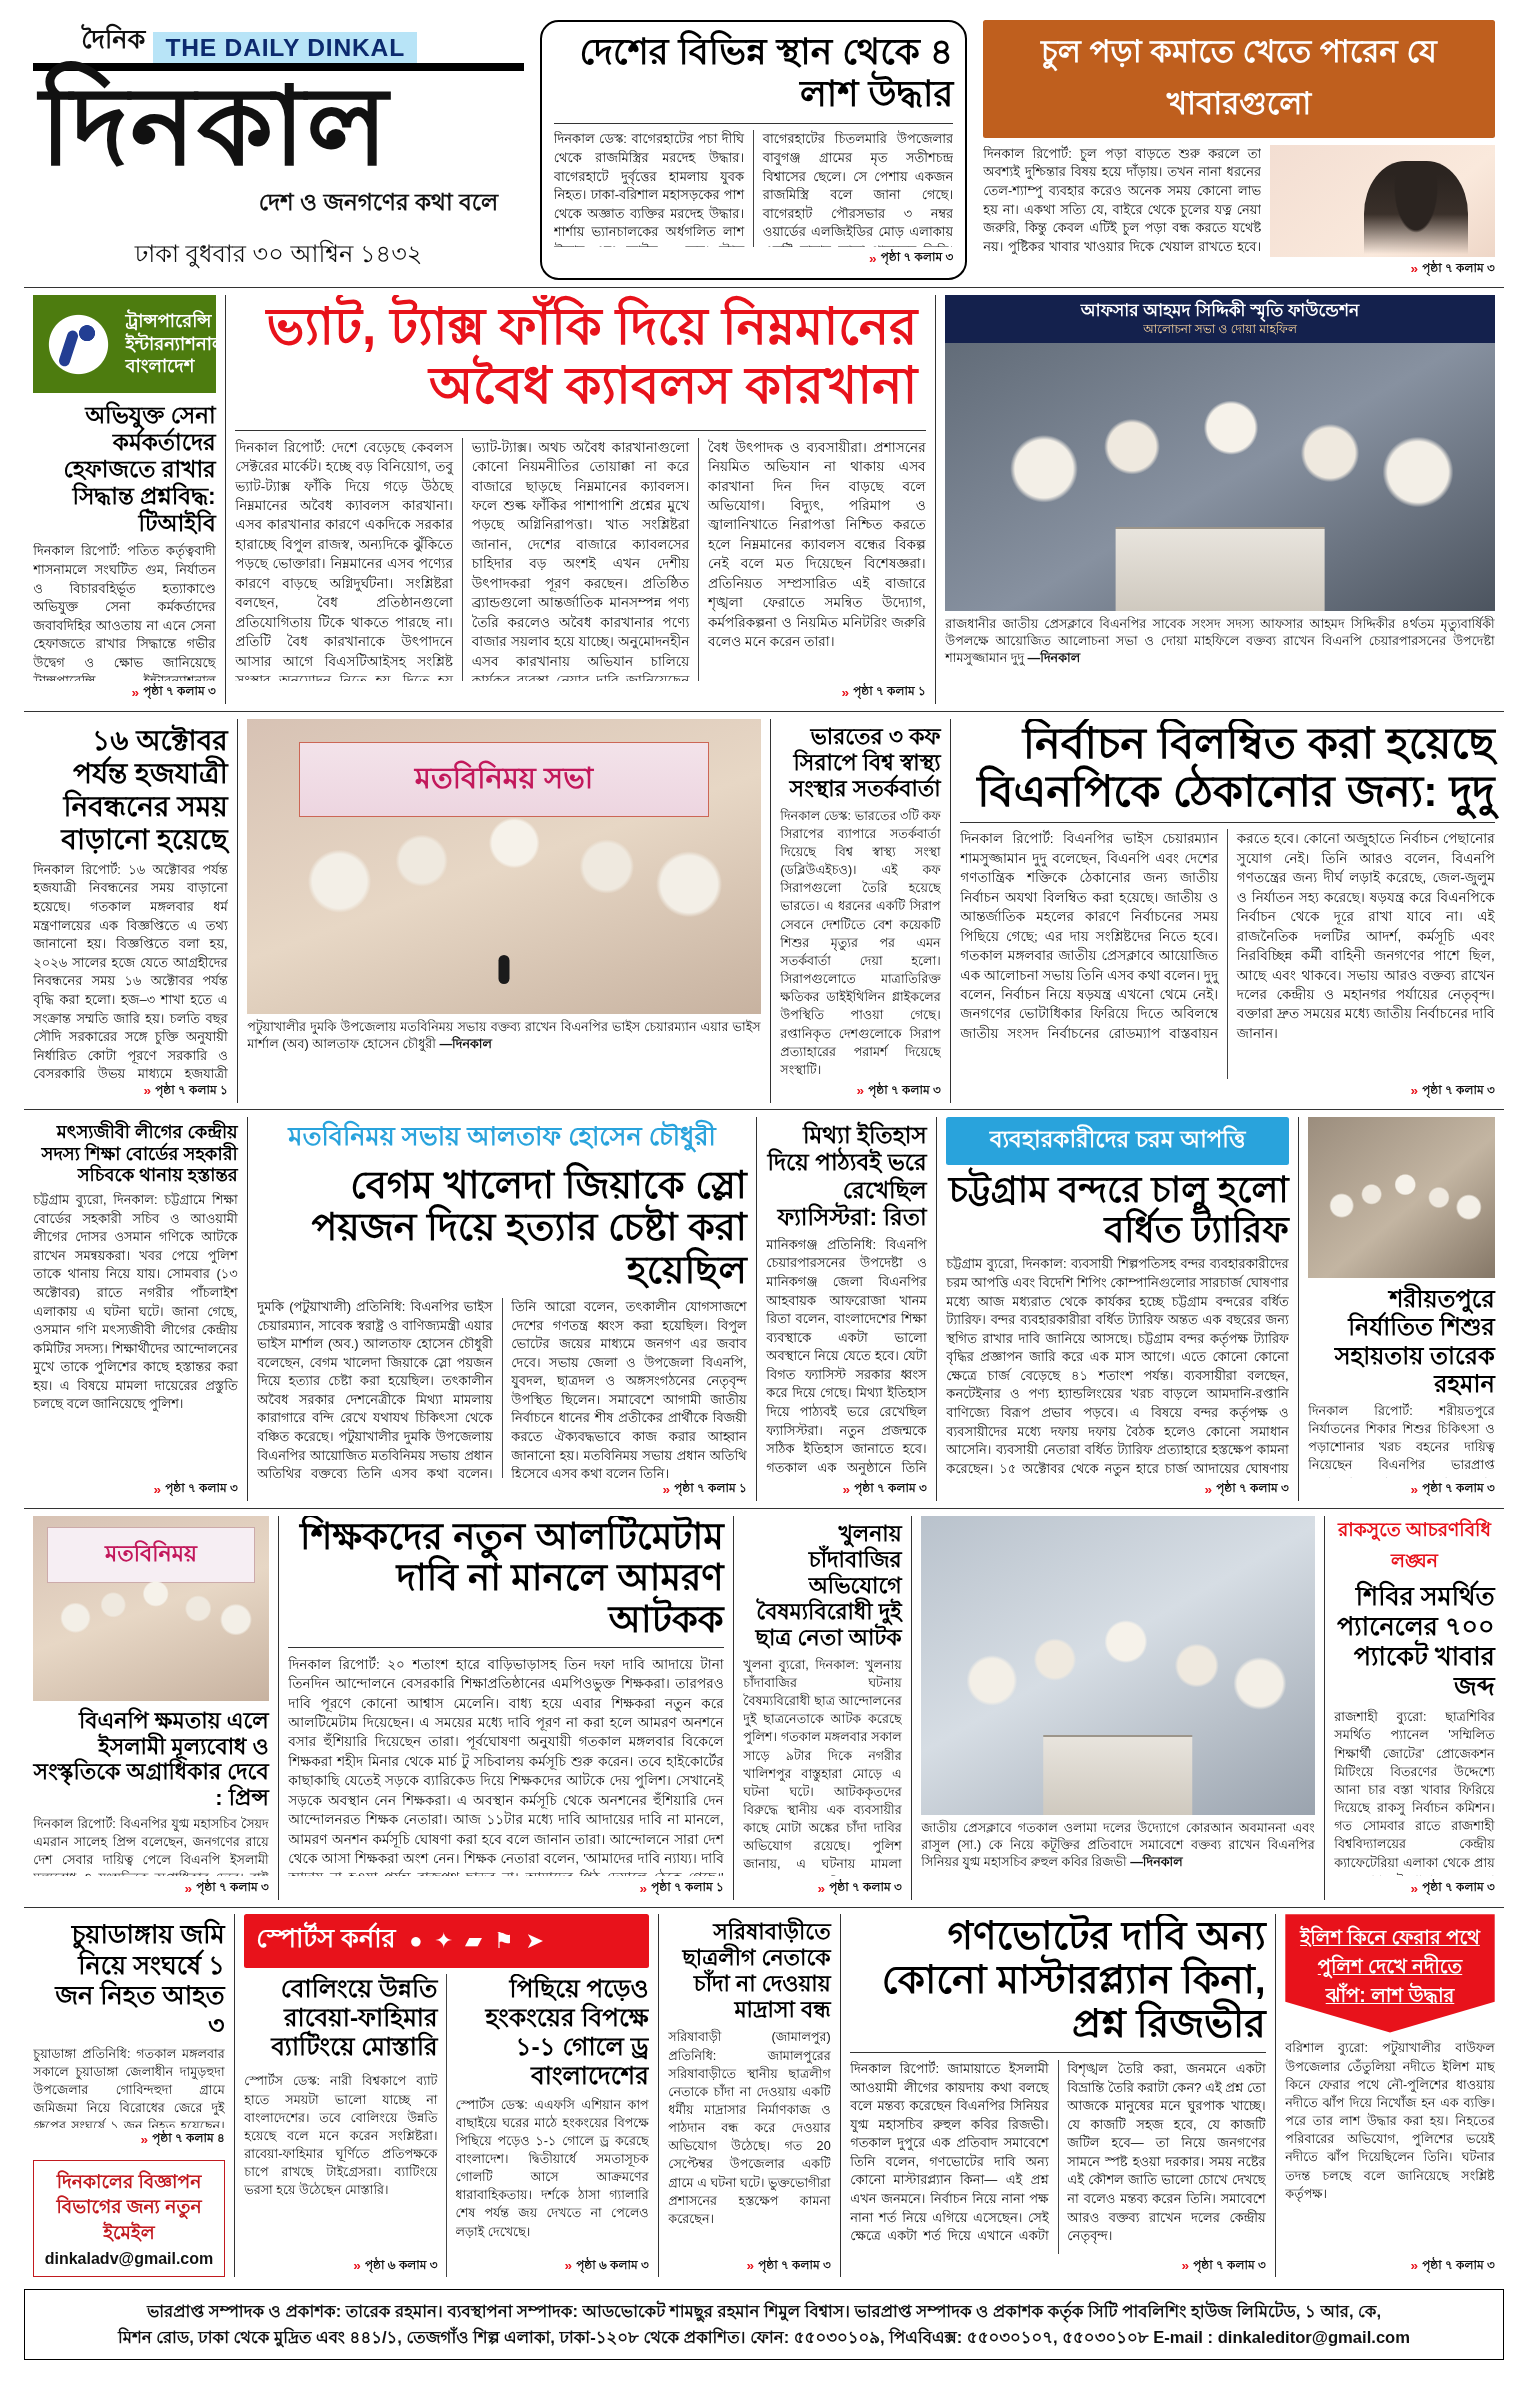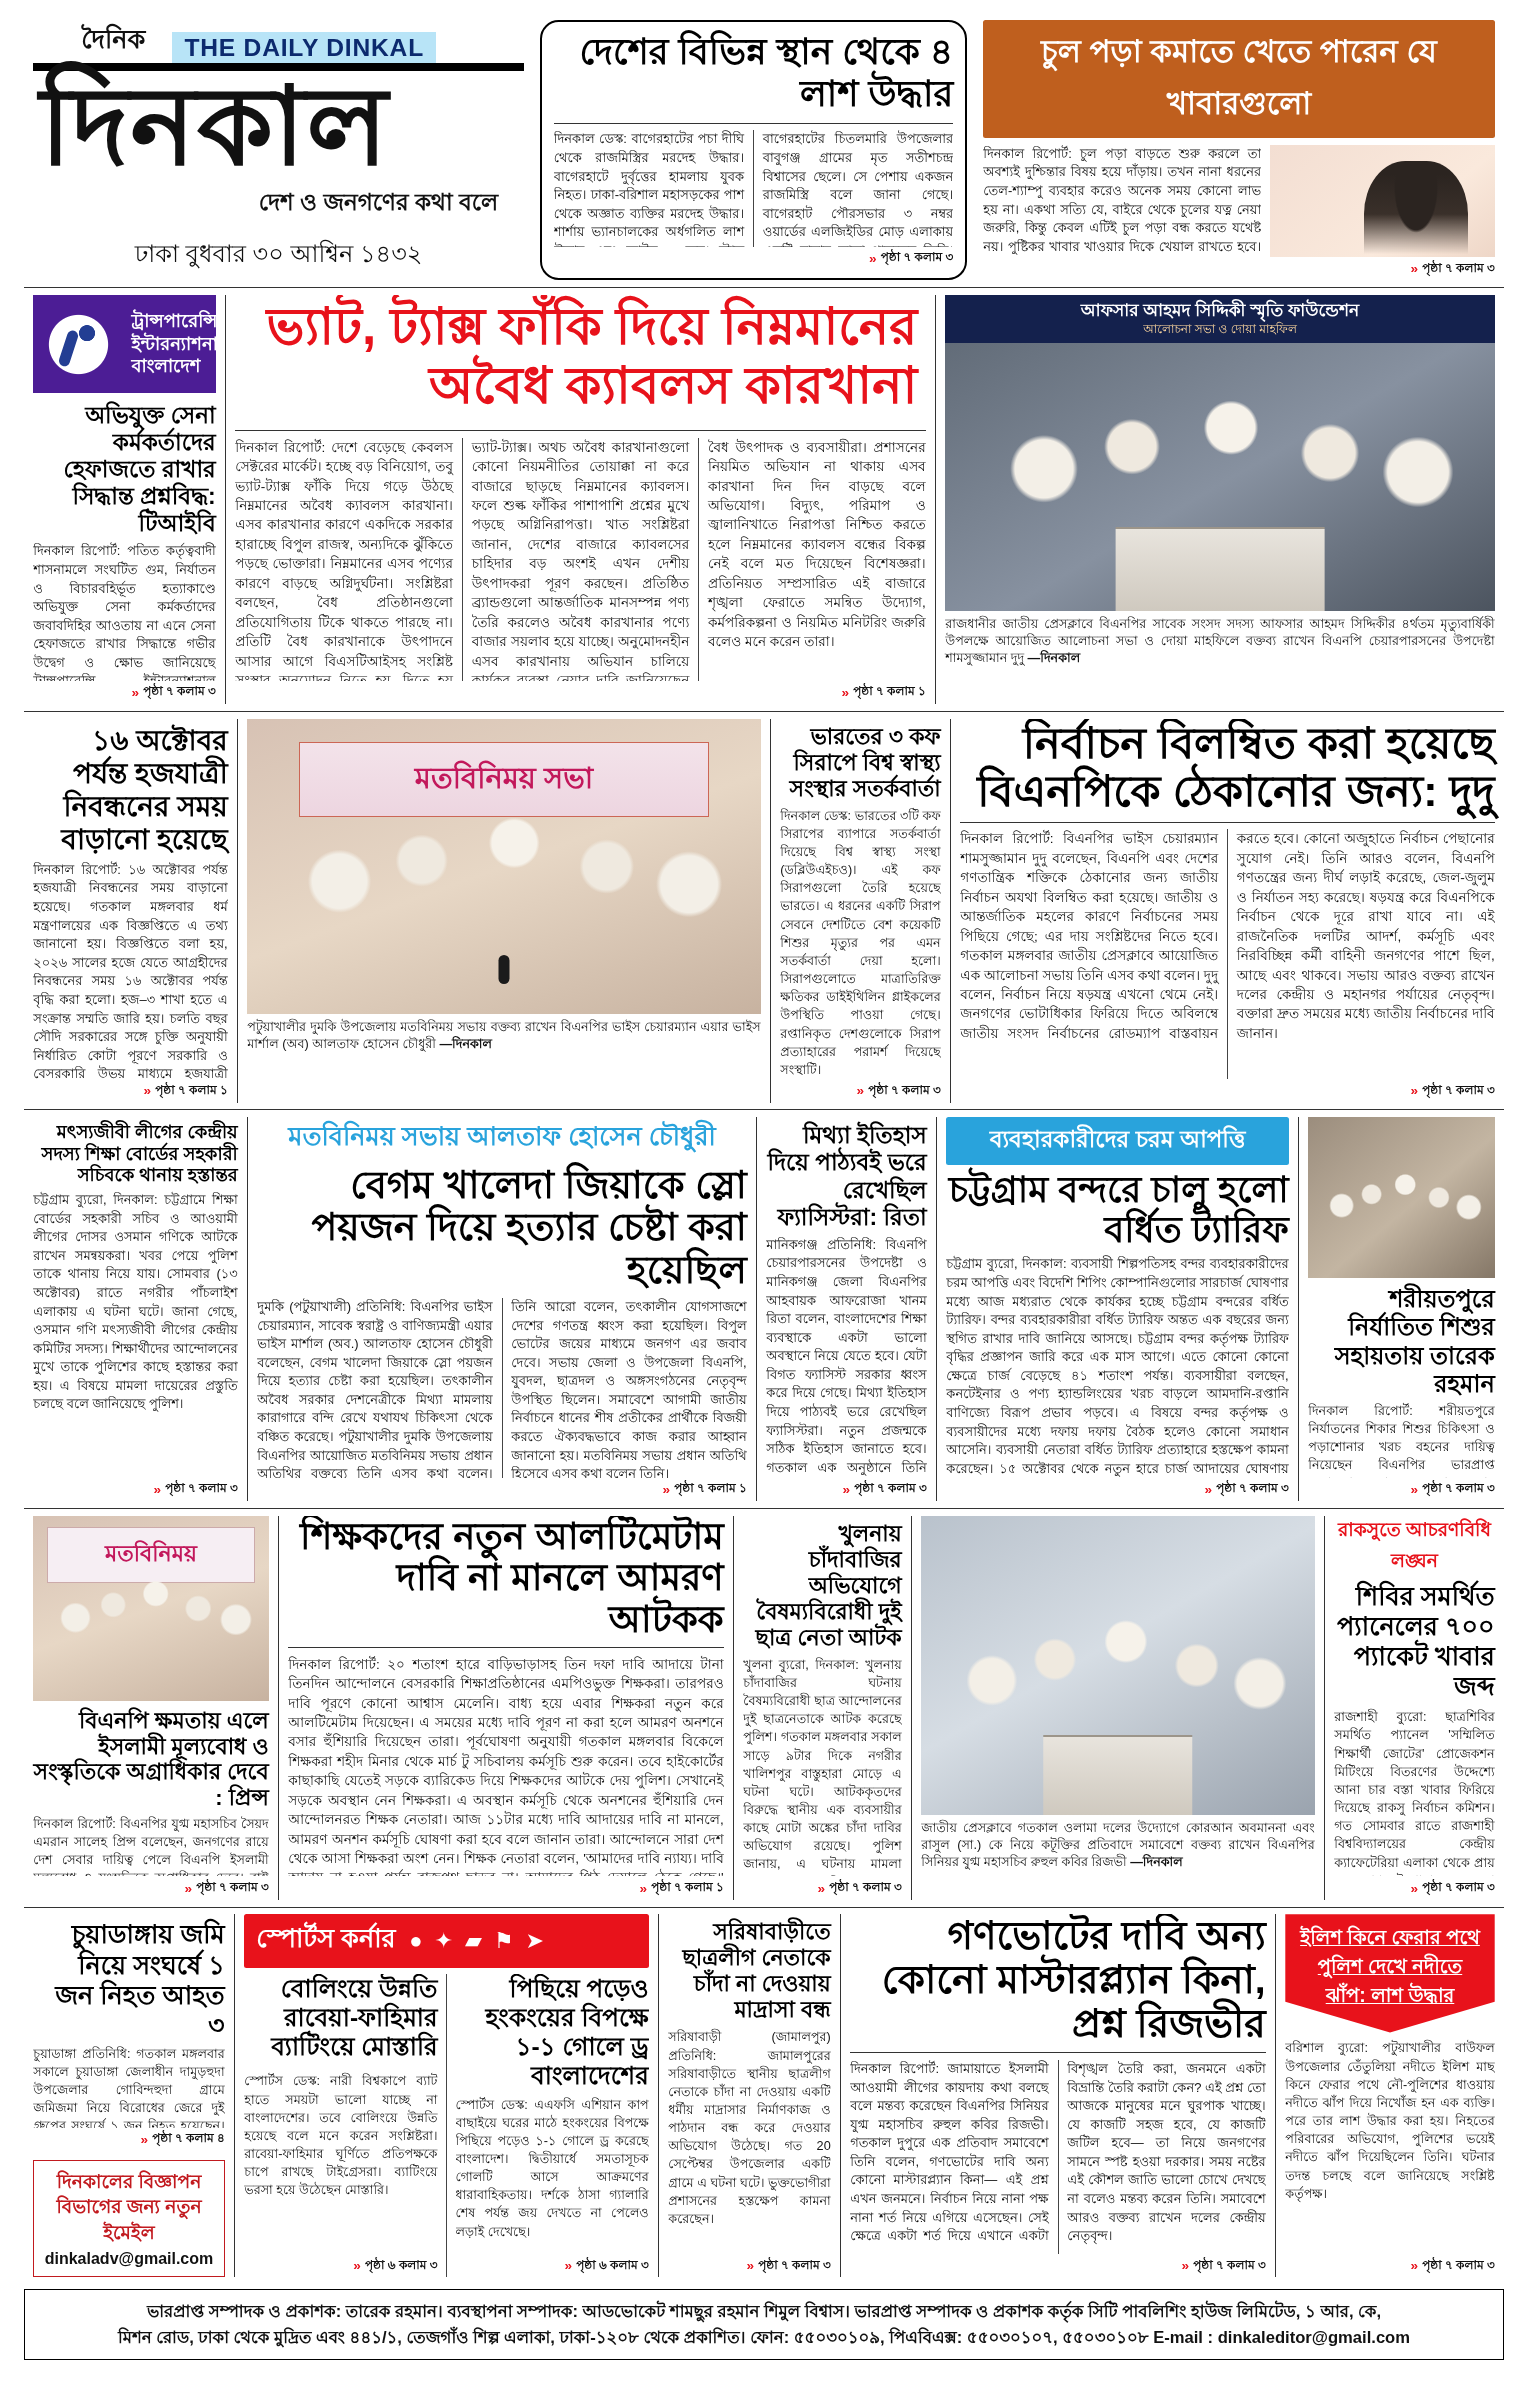--- a/index.html
+++ b/index.html
@@ -33,29 +33,29 @@
   .mic:nth-child(2){background:#b5121b;}
   .mic:nth-child(4){background:#b5121b;}
   .podium{position:absolute;left:50%;bottom:0;transform:translateX(-50%);width:38%;height:26%;
           background:linear-gradient(#e8e4dd,#cfc9bf);border-top:2.5px solid #9c958a;}
   .crowd{position:absolute;inset:0;background:
      radial-gradient(circle at 18% 55%, #f3efe7 0 6%, transparent 7%),
      radial-gradient(circle at 34% 48%, #efe9df 0 6%, transparent 7%),
      radial-gradient(circle at 52% 42%, #f6f2ea 0 7%, transparent 8%),
      radial-gradient(circle at 70% 50%, #efe9df 0 6%, transparent 7%),
      radial-gradient(circle at 86% 56%, #f3efe7 0 6%, transparent 7%);}
-  .tib-logo{background:#4c1d95;color:#fff;display:flex;align-items:center;gap:17px;padding:13.6px 10.2px;}
+  .tib-logo{background:#4d7c0f;color:#fff;display:flex;align-items:center;gap:11px;padding:13.6px 10.2px;}
   .tib-mark{width:71px;height:71px;border-radius:50%;background:
       radial-gradient(circle at 62% 34%, #233e93 0 12%, transparent 13%),
       radial-gradient(circle at 50% 50%, #fff 0 58%, transparent 60%);
       position:relative;flex:0 0 auto;}
   .tib-mark:after{content:"";position:absolute;left:28%;top:30%;width:16%;height:52%;
       background:#233e93;border-radius:6.8px;transform:rotate(18deg);}
   .tib-text{font-weight:bold;font-size:18px;line-height:1.25;}
-  .mast-top{display:flex;align-items:flex-end;gap:27px;}
+  .mast-top{display:flex;align-items:flex-end;gap:8px;}
   .mast-daily{font-size:25.5px;font-weight:bold;padding-left:48px;}
   .mast-strip{background:#b8e4f7;color:#0c2a6e;font-weight:bold;font-size:24.6px;
               padding:1.7px 12px;letter-spacing:0.8px;}
   .mast-logo{font-size:109px;font-weight:bold;line-height:1.02;letter-spacing:1.7px;
              border-top:8.5px solid #000;display:inline-block;padding:0 6.8px;}
   .mast-tag{font-size:23px;font-weight:bold;text-align:right;padding-right:25.5px;margin-top:1.7px;}
   .mast-date{font-size:24px;text-align:center;margin-top:12px;}
   .cyan-rule{height:4.2px;background:#29b7e8;width:365px;margin:6.8px auto 5.1px auto;}
   .roundbox{border:2.5px solid #000;border-radius:18.7px;padding:8.5px 12px;display:flex;flex-direction:column;overflow:hidden;}
   .badge-red{background:#e8121b;color:#fff;font-weight:bold;text-align:center;font-size:19.5px;

